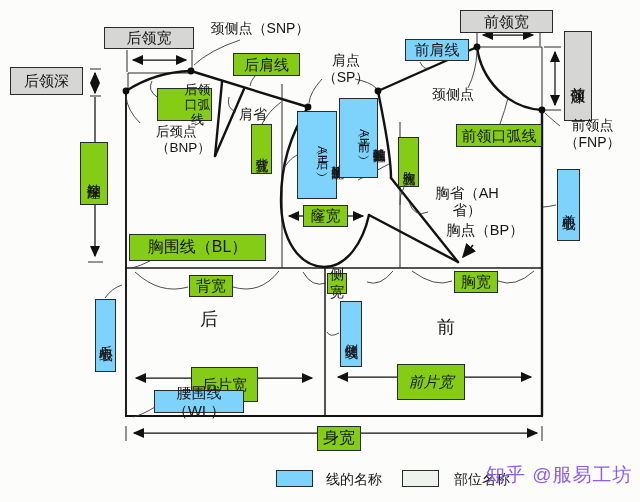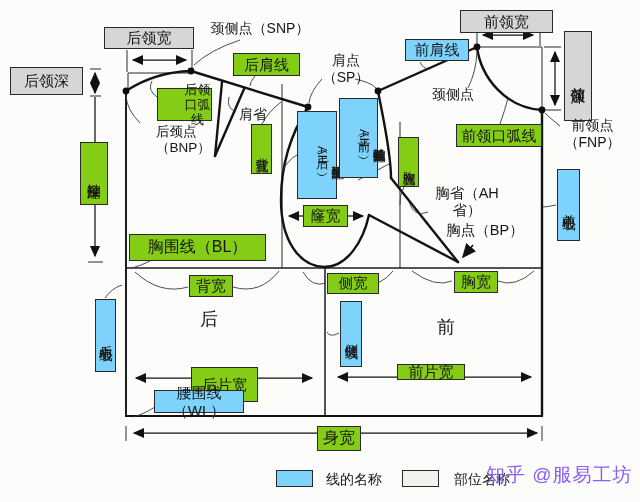--- a/index.html
+++ b/index.html
@@ -178,35 +178,35 @@
   <div class="lbl txt" style="left:420px;top:193px;width:94px;height:18px;font-size:14.5px;">胸省（AH 省）</div>
 
   <div class="lbl txt" style="left:445px;top:222px;width:80px;height:18px;font-size:14.5px;">胸点（BP）</div>
 
   <div class="lbl box green vert" style="left:557px;top:169px;width:23px;height:72px;font-size:13.5px;">前中心线</div>
 
   <div class="lbl box" style="left:129px;top:234px;width:137px;height:27px;font-size:16px;">胸围线（BL）</div>
 
   <div class="lbl box" style="left:189px;top:275px;width:44px;height:22px;font-size:15px;">背宽</div>
 
-  <div class="lbl box" style="left:327px;top:273px;width:52px;height:21px;font-size:14.5px;">侧宽</div>
+  <div class="lbl box" style="left:327px;top:273px;width:20px;height:21px;font-size:14.5px;">侧宽</div>
 
   <div class="lbl box" style="left:454px;top:271px;width:44px;height:22px;font-size:15px;">胸宽</div>
 
   <div class="lbl txt" style="left:198px;top:310px;width:22px;height:20px;font-size:18px;">后</div>
 
   <div class="lbl txt" style="left:435px;top:318px;width:22px;height:20px;font-size:18px;">前</div>
 
   <div class="lbl box green vert" style="left:340px;top:301px;width:22px;height:66px;font-size:13.5px;">侧缝线</div>
 
   <div class="lbl box green vert" style="left:95px;top:299px;width:21px;height:73px;font-size:13.5px;">后中心线</div>
 
   <div class="lbl box" style="left:191px;top:367px;width:67px;height:35px;font-size:15px;">后片宽</div>
 
-  <div class="lbl box" style="left:397px;top:364px;width:68px;height:16px;font-size:15px;">前片宽</div>
+  <div class="lbl box" style="left:397px;top:364px;width:68px;height:36px;font-size:15px;font-style:italic;">前片宽</div>
 
   <div class="lbl box green" style="left:154px;top:390px;width:90px;height:23px;font-size:15px;">腰围线（WL）</div>
 
   <div class="lbl box" style="left:317px;top:426px;width:44px;height:25px;font-size:16px;">身宽</div>
 
   <div class="lbl box green" style="left:276px;top:470px;width:37px;height:17px;"></div>
   <div class="lbl txt" style="left:319px;top:471px;width:70px;height:16px;font-size:14px;">线的名称</div>
 
   <div class="lbl box part2" style="left:402px;top:470px;width:37px;height:17px;"></div>
   <div class="lbl txt" style="left:451px;top:471px;width:62px;height:16px;font-size:14px;">部位名称</div>

